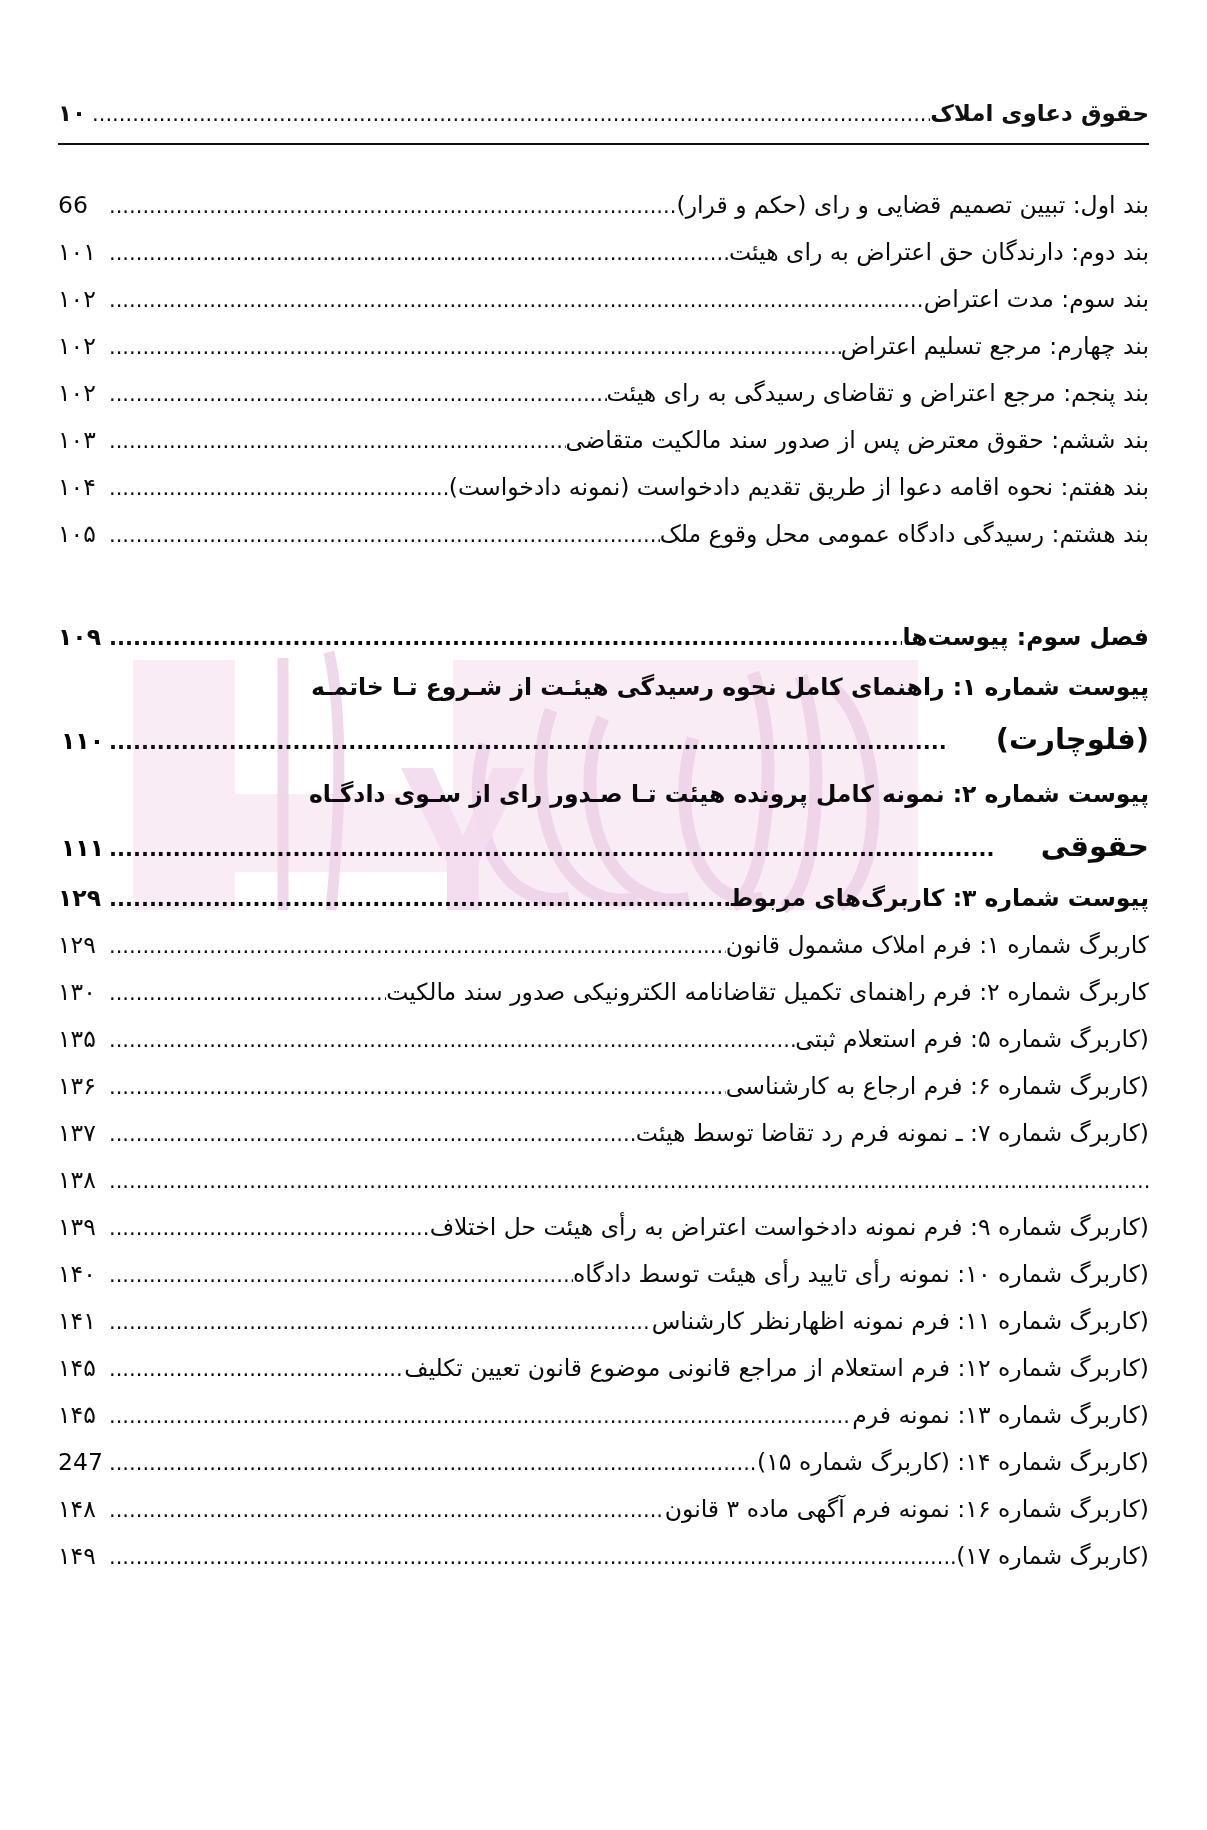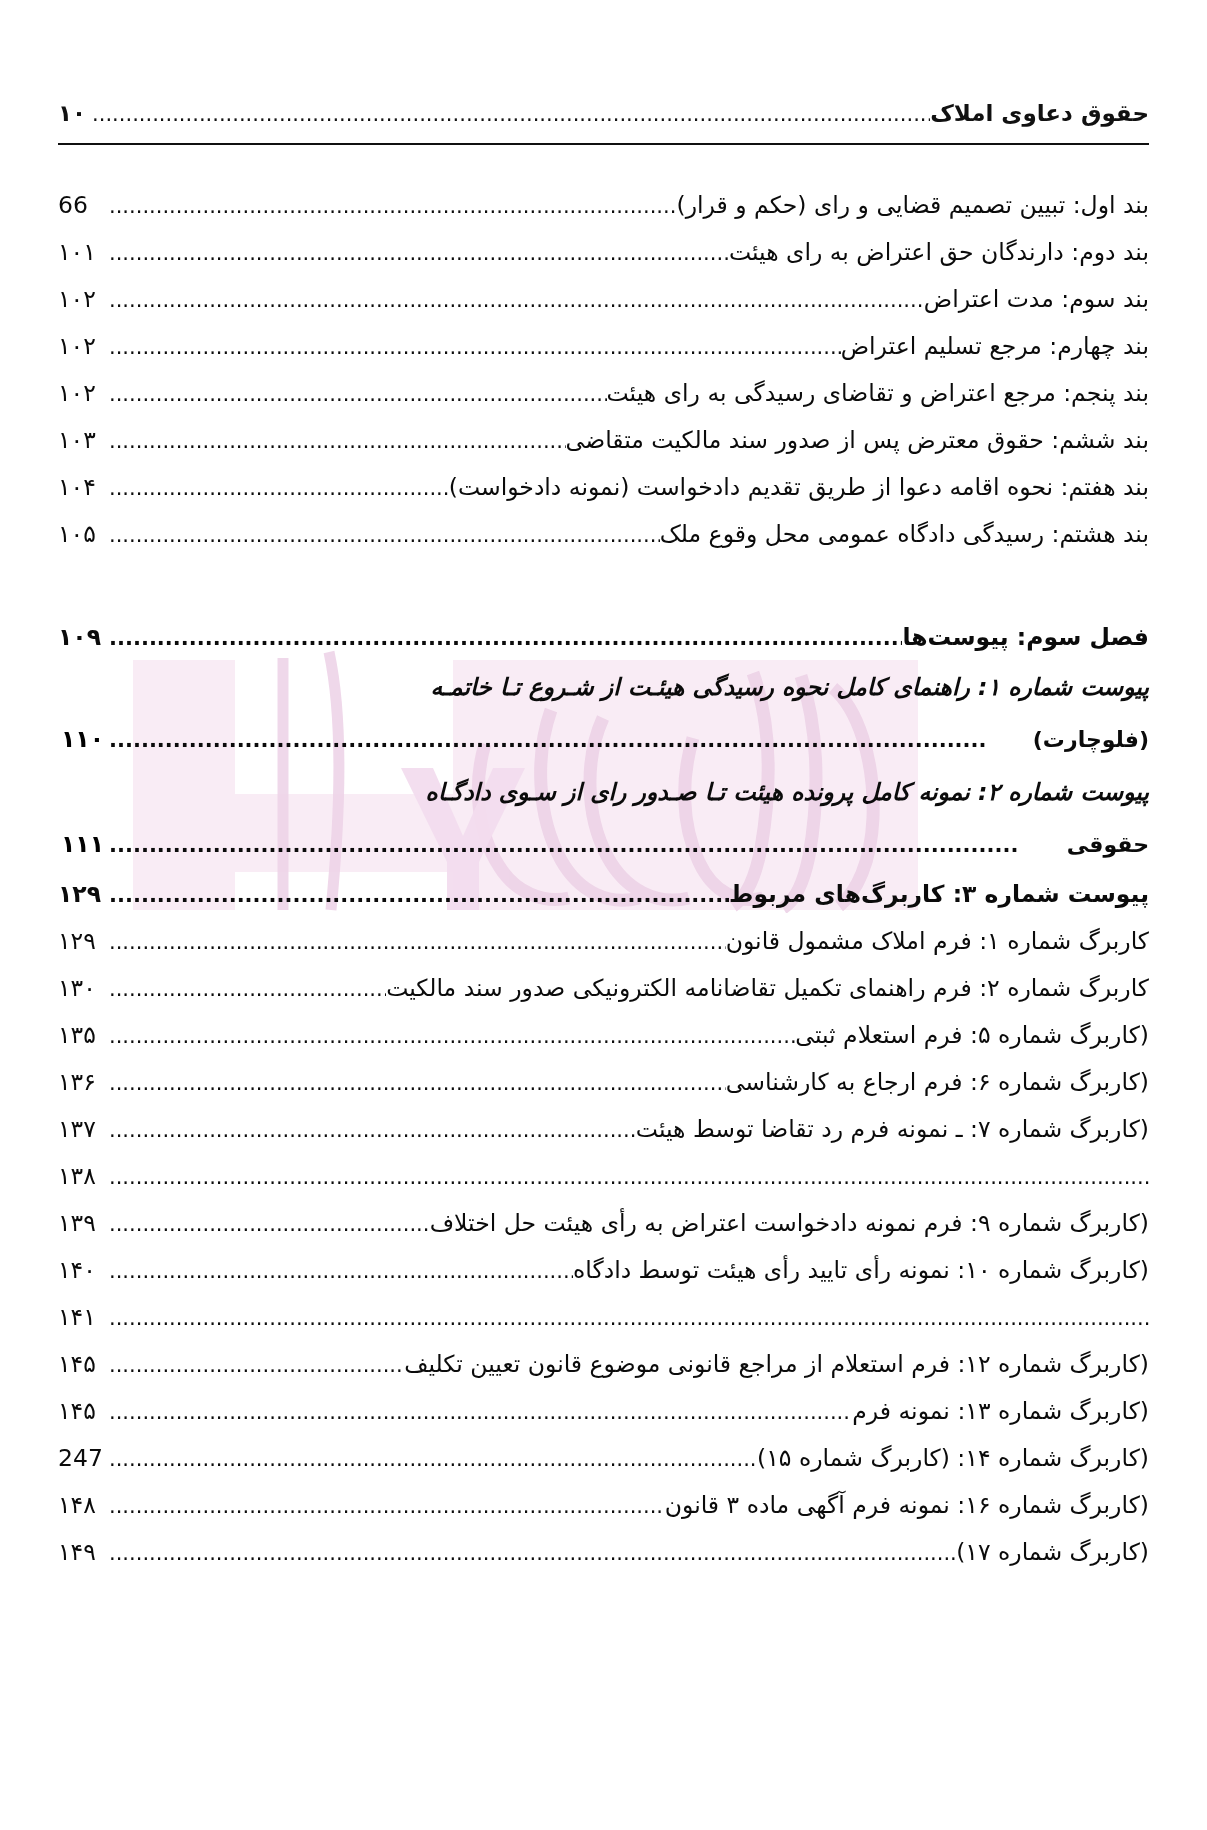--- a/index.html
+++ b/index.html
@@ -154,40 +154,39 @@
   
   .toc-block {
     width: 100%;
     margin-bottom: 0px;
   }
   .toc-block .row1 {
     display: flex;
     width: 100%;
     line-height: 52px;
     justify-content: flex-end;
-    font-style: italic;
   }
   .toc-block .row1 .lbl {
     font-size: 23.5px;
     font-weight: bold;
     color: #0b0b0b;
     white-space: nowrap;
     text-align: justify;
     width: 100%;
     display: block;
   }
   .toc-block .row2 {
     display: flex;
     flex-direction: row;
     align-items: baseline;
     width: 100%;
     line-height: 52px;
   }
   .toc-block .row2 .lbl {
-    font-size: 22px;
+    font-size: 29px;
     font-weight: bold;
     white-space: nowrap;
     color: #0b0b0b;
     margin-left: 47px;
   }
   .toc-block .row2 .leader {
     flex: 1 1 auto;
     overflow: hidden;
     white-space: nowrap;
     font-size: 21px;
@@ -367,20 +366,21 @@
           <span class="lbl">(کاربرگ شماره ۹: فرم نمونه دادخواست اعتراض به رأی هیئت حل اختلاف</span>
           <span class="leader">................................................................................................................................................................................................</span>
           <span class="pg">۱۳۹</span>
         </div>
         <div class="toc-line">
           <span class="lbl">(کاربرگ شماره ۱۰: نمونه رأی تایید رأی هیئت توسط دادگاه</span>
           <span class="leader">................................................................................................................................................................................................</span>
           <span class="pg">۱۴۰</span>
         </div>
         <div class="toc-line">
+          <span class="lbl">(کاربرگ شماره ۱۱: فرم نمونه اظهارنظر کارشناس</span>
           <span class="leader">................................................................................................................................................................................................</span>
           <span class="pg">۱۴۱</span>
         </div>
         <div class="toc-line">
           <span class="lbl">(کاربرگ شماره ۱۲: فرم استعلام از مراجع قانونی موضوع قانون تعیین تکلیف</span>
           <span class="leader">................................................................................................................................................................................................</span>
           <span class="pg">۱۴۵</span>
         </div>
         <div class="toc-line">
           <span class="lbl">(کاربرگ شماره ۱۳: نمونه فرم</span>

